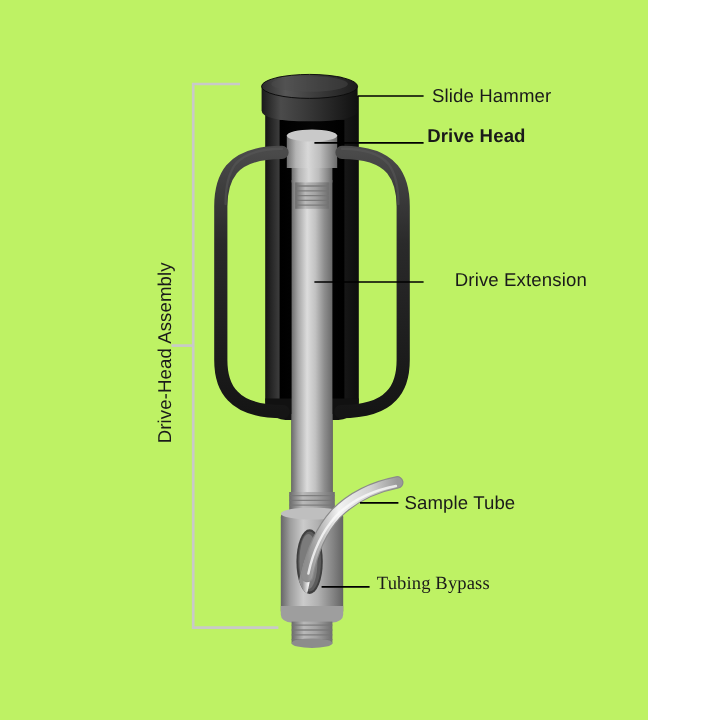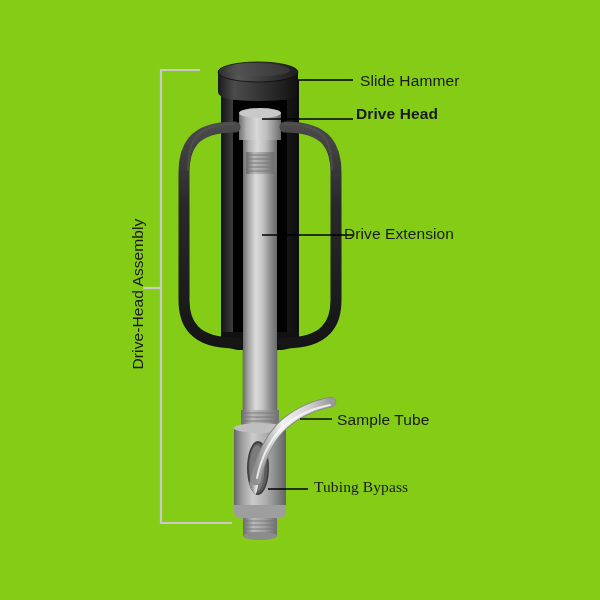--- a/index.html
+++ b/index.html
@@ -8,43 +8,43 @@
     background: #ffffff;
   }
   body {
     width: 600px;
     height: 600px;
     font-family: "Liberation Sans", sans-serif;
     overflow: hidden;
   }
   #diagram-root {
     position: relative;
-    width: 600px;
+    width: 540px;
     height: 600px;
-    background: #84cc16;
+    background: #bef264;
   }
   svg.figure {
     position: absolute;
     left: 0;
     top: 0;
     width: 600px;
     height: 600px;
     display: block;
   }
   .label {
     position: absolute;
     font-family: "Liberation Sans", sans-serif;
     font-size: 15.5px;
     color: #1a1a1a;
     white-space: nowrap;
     letter-spacing: 0.1px;
   }
   #label-slide-hammer   { left: 360px; top: 72px; }
   #label-drive-head     { left: 356px; top: 105px; font-weight: bold; }
-  #label-drive-extension{ left: 344px; top: 225px; }
+  #label-drive-extension{ left: 379px; top: 225px; }
   #label-sample-tube    { left: 337px; top: 411px; }
   #label-tubing-bypass  { left: 314px; top: 478px; font-family: Liberation Serif, serif; }
   #label-assembly {
     left: 63px;
     top: 285px;
     transform: rotate(-90deg);
     transform-origin: center center;
     font-size: 15.5px;
   }
 </style>

